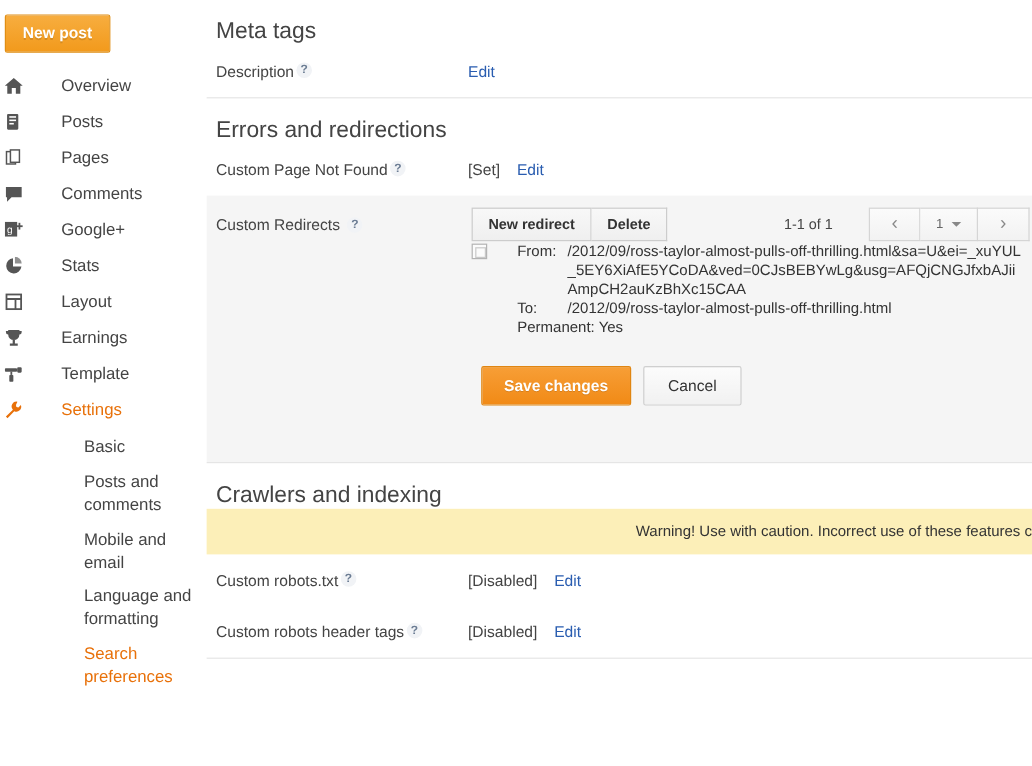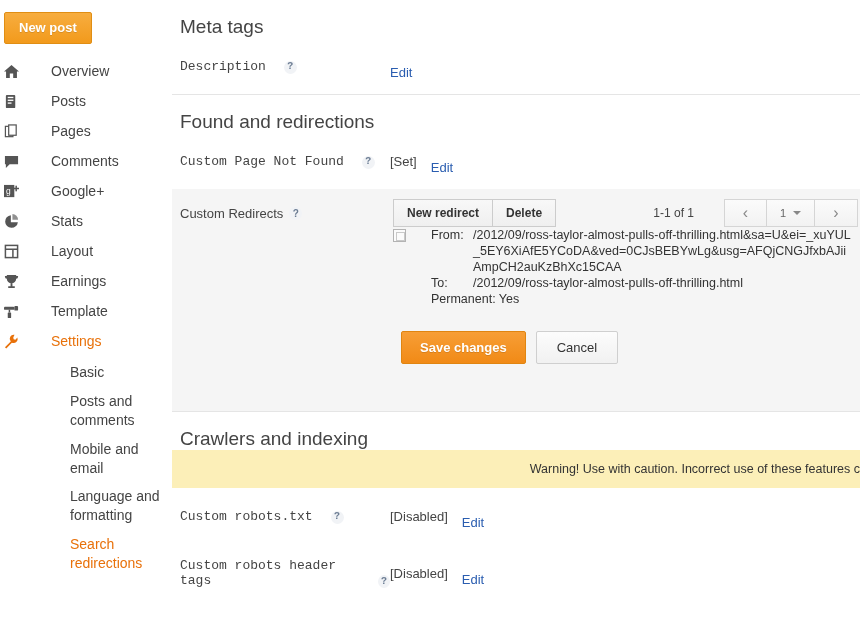--- a/index.html
+++ b/index.html
@@ -93,44 +93,42 @@
     display: flex;
     align-items: center;
     padding: 14px 0 14px 8px;
     font-size: 13px;
   }
   .setting-label {
     width: 210px;
     flex: 0 0 210px;
     color: #444444;
     display: flex;
-    align-items: flex-end;
-    gap: 18px;
-    font-family: Liberation Mono, monospace;
+    align-items: flex-start;
+    gap: 2px;
   }
   .help {
     display: inline-flex;
     align-items: center;
     justify-content: center;
     width: 13px; height: 13px;
     border-radius: 50%;
     background: #f1f3f6;
     color: #6b7c93;
     font-size: 10px;
     line-height: 1;
     cursor: pointer;
     font-weight: bold;
   }
   .status-txt { color: #444444; margin-right: 14px; font-size: 13px; }
   .lnk {
     color: #2a5db0;
     text-decoration: none;
     font-size: 13px;
     cursor: pointer;
-    margin-top: 13px;
   }
 
   
   .redirect-panel {
     background: #f5f5f5;
     padding: 10px 0 18px 8px;
     position: relative;
     min-height: 222px;
   }
   .rp-header {
@@ -395,39 +393,39 @@
         </span>
         <span class="lbl">Settings</span>
       </div>
     </div>
 
     <div class="subnav">
       <div class="subnav-item">Basic</div>
       <div class="subnav-item">Posts and comments</div>
       <div class="subnav-item">Mobile and email</div>
       <div class="subnav-item wrap">Language and formatting</div>
-      <div class="subnav-item active">Search redirections</div>
+      <div class="subnav-item active">Search preferences</div>
     </div>
   </div>
 
   <div id="main">
 
     <h2 class="section-title">Meta tags</h2>
 
     <div class="setting-row">
       <div class="setting-label">
         <span>Description</span>
         <span class="help">?</span>
       </div>
       <a class="lnk">Edit</a>
     </div>
 
     <div class="hr"></div>
 
-    <h2 class="section-title">Found and redirections</h2>
+    <h2 class="section-title">Errors and redirections</h2>
 
     <div class="setting-row">
       <div class="setting-label">
         <span>Custom Page Not Found</span>
         <span class="help">?</span>
       </div>
       <span class="status-txt">[Set]</span>
       <a class="lnk">Edit</a>
     </div>
 

